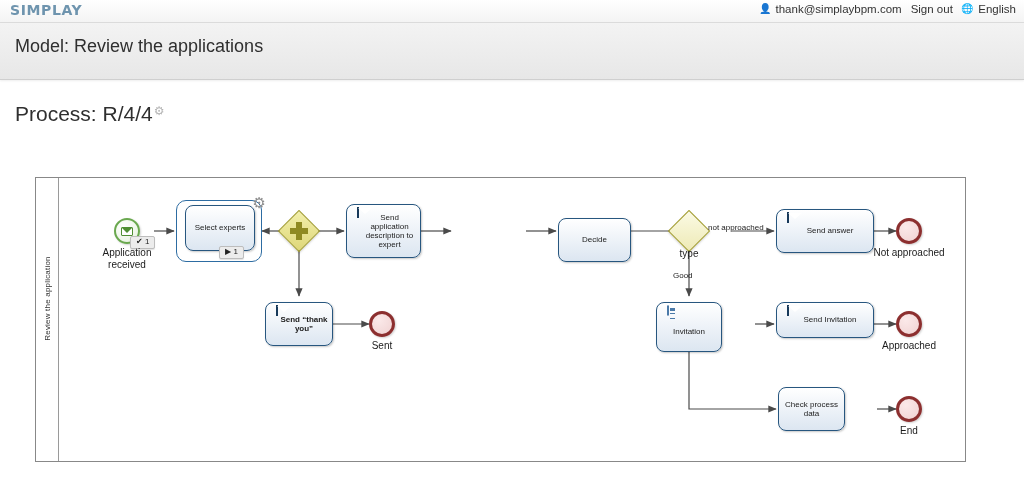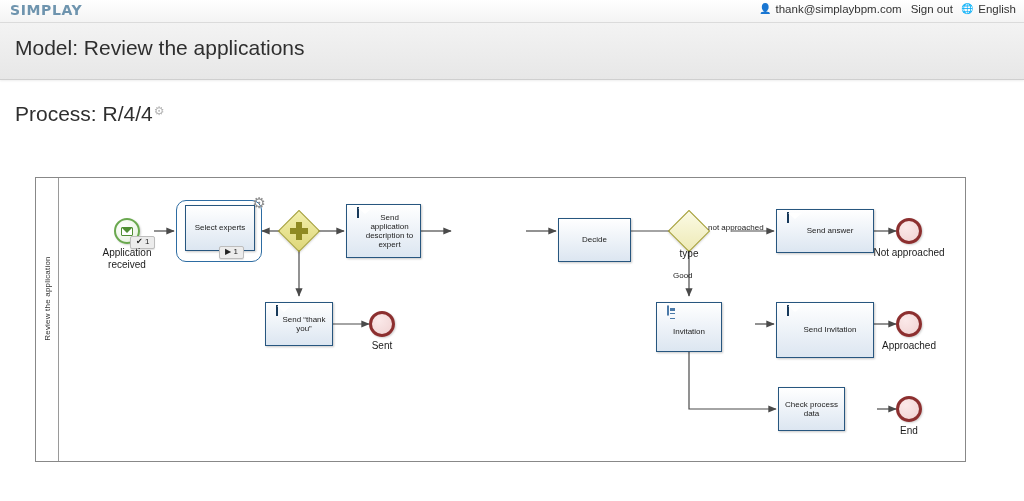--- a/index.html
+++ b/index.html
@@ -33,21 +33,21 @@
 
   
   .banner{
     position:relative;height:56px;
     background:linear-gradient(#f3f3f3,#e7e7e7);
     border-bottom:1px solid #cfcfcf;
     box-shadow:0 1px 2px rgba(0,0,0,.07);
   }
   .banner .title{
     position:absolute;left:15px;top:13px;
-    font-size:21px;font-weight:400;color:#2f2f2f;
+    font-size:18px;font-weight:400;color:#2f2f2f;
   }
 
   
   .proc{
     position:relative;margin:22px 0 0 15px;height:34px;
   }
   .proc .ptitle{
     font-size:21px;color:#2f2f2f;display:inline-block;
   }
   .gear-sup{
@@ -74,21 +74,21 @@
     font-size:8px;color:#333;letter-spacing:.2px;
     white-space:nowrap;
   }
 
   .node{position:absolute;}
 
   
   .task{
     box-sizing:border-box;
     border:1.5px solid #27567f;
-    border-radius:0;
+    border-radius:8px;
     background:linear-gradient(#ffffff,#dce6f1);
     box-shadow:1px 1px 2px rgba(0,0,0,.22);
     display:flex;align-items:center;justify-content:center;
     text-align:center;
     font-size:8px;color:#1b1b1b;line-height:1.15;
     padding:2px 4px;
   }
   .task .tlabel{display:block;width:100%;}
 
   
@@ -344,38 +344,38 @@
   </div>
 
   <div class="node" style="left:860px;top:40px;">
     <div class="end-ev"></div>
     <div class="node-label" style="left:-31px;top:29px;width:88px;">Not approached</div>
   </div>
 
   <div class="node" style="left:229px;top:124px;">
     <div class="task" style="width:68px;height:44px;position:relative;">
       <span class="t-icon"><span class="env-filled"></span></span>
-      <span class="tlabel" style="padding-left:10px;">Send “thank you”</span>
+      <span class="tlabel" style="padding-left:10px;font-weight:bold;">Send “thank you”</span>
     </div>
   </div>
 
   <div class="node" style="left:333px;top:133px;">
     <div class="end-ev"></div>
     <div class="node-label" style="left:-11px;top:29px;width:48px;">Sent</div>
   </div>
 
   <div class="node" style="left:620px;top:124px;">
     <div class="task" style="width:66px;height:50px;position:relative;">
       <span class="t-icon"><span class="user-ic"></span></span>
       <span class="tlabel" style="padding-top:10px;">Invitation</span>
     </div>
   </div>
 
   <div class="node" style="left:740px;top:124px;">
-    <div class="task" style="width:98px;height:56px;position:relative;">
+    <div class="task" style="width:98px;height:36px;position:relative;">
       <span class="t-icon"><span class="env-filled"></span></span>
       <span class="tlabel" style="padding-left:10px;">Send Invitation</span>
     </div>
   </div>
 
   <div class="node" style="left:860px;top:133px;">
     <div class="end-ev"></div>
     <div class="node-label" style="left:-25px;top:29px;width:76px;">Approached</div>
   </div>
 

